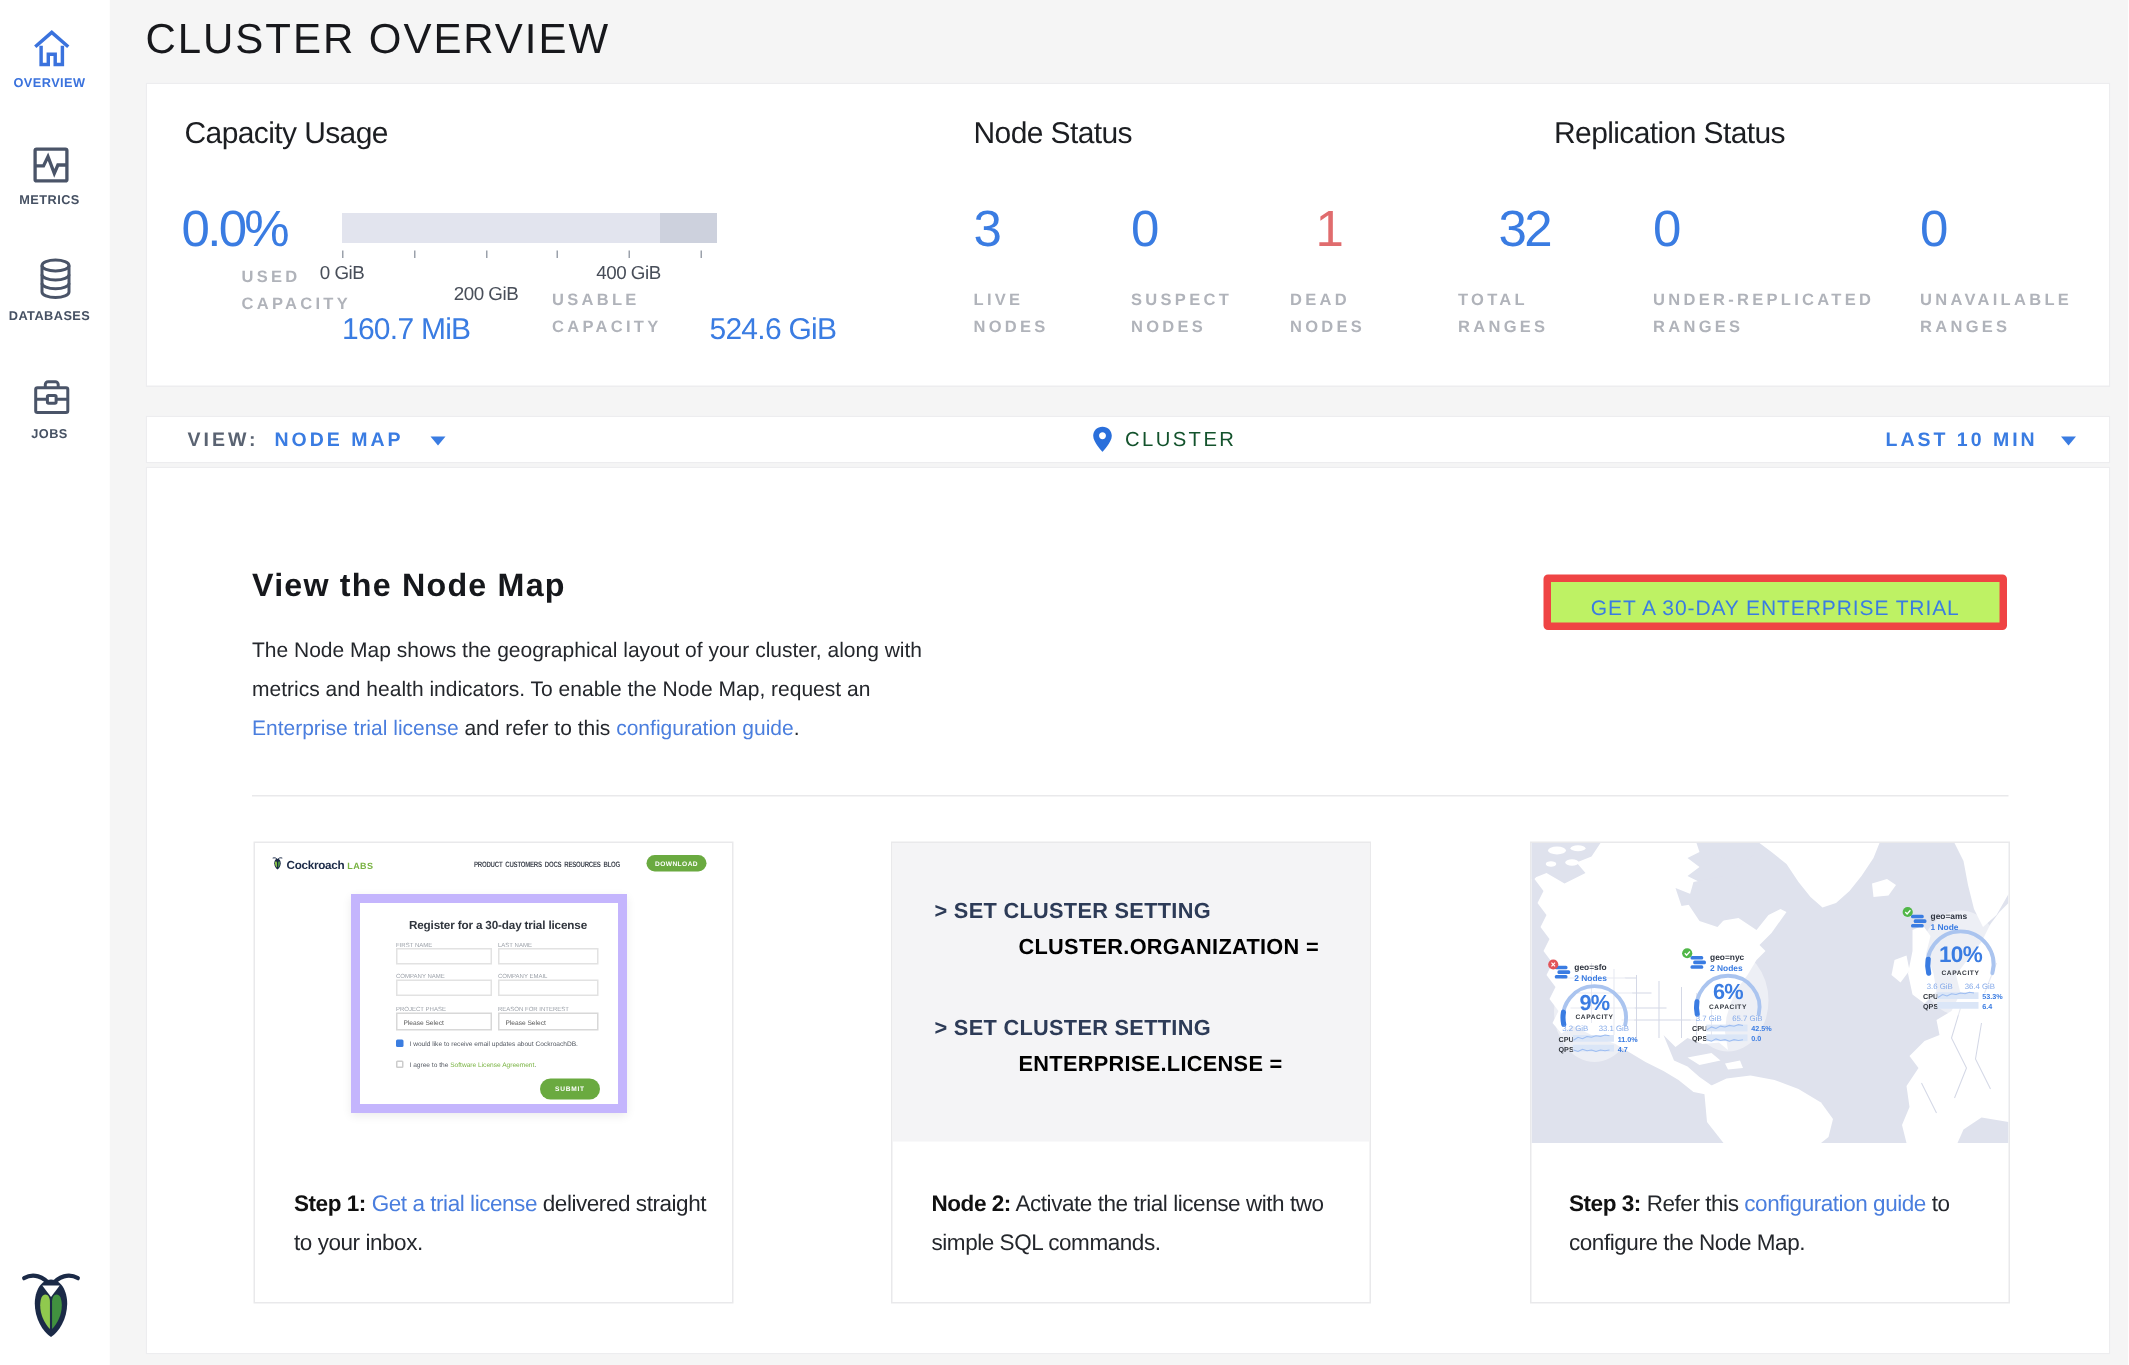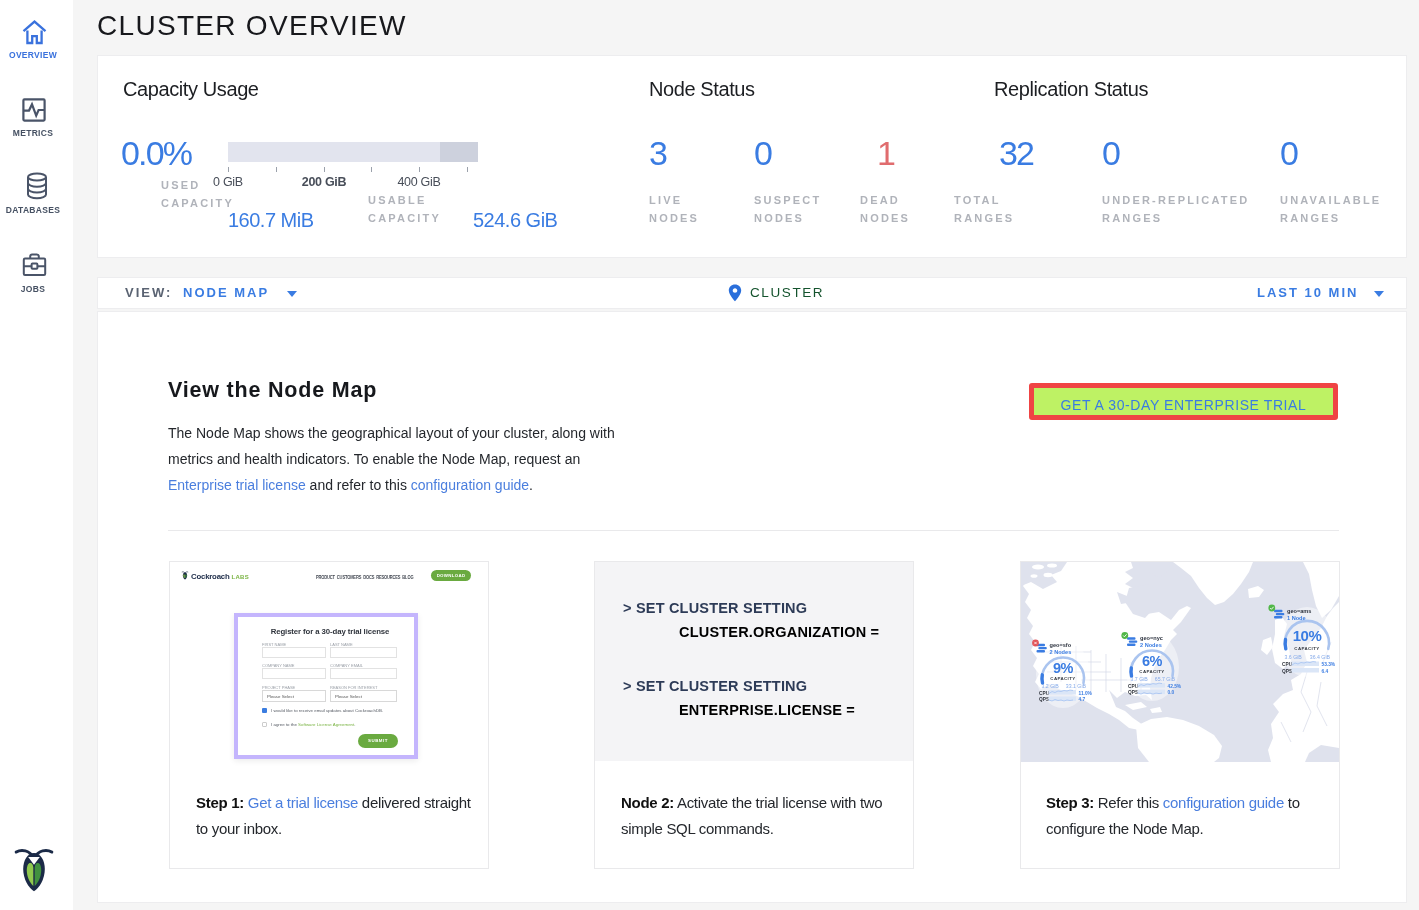--- a/index.html
+++ b/index.html
@@ -85,40 +85,40 @@
     <div class="statnum" style="left:23px;top:78px;">0.0%</div>
     <div class="abs" style="left:130px;top:86px;width:250px;height:20px;background:#e2e4ee;"></div>
     <div class="abs" style="left:342px;top:86px;width:38px;height:20px;background:#cdd1dd;"></div>
     <div class="tick" style="left:130px;top:111px;"></div>
     <div class="tick" style="left:178px;top:111px;"></div>
     <div class="tick" style="left:226px;top:111px;"></div>
     <div class="tick" style="left:273px;top:111px;"></div>
     <div class="tick" style="left:321px;top:111px;"></div>
     <div class="tick" style="left:369px;top:111px;"></div>
     <div class="ticklab" style="left:90px;top:119px;">0 GiB</div>
-    <div class="ticklab" style="left:186px;top:119px;font-weight:bold;">200 GiB</div>
+    <div class="ticklab" style="left:186px;top:133px;">200 GiB</div>
     <div class="ticklab" style="left:281px;top:119px;">400 GiB</div>
     <div class="statlab" style="left:25px;top:121px;margin-left:38px;">USED<br>CAPACITY</div>
     <div class="statval" style="left:130px;top:153px;">160.7 MiB</div>
     <div class="statlab" style="left:270px;top:136px;">USABLE<br>CAPACITY</div>
     <div class="statval" style="left:375px;top:153px;">524.6 GiB</div>
 
     <div class="stathead" style="left:551px;top:22px;">Node Status</div>
     <div class="statnum" style="left:551px;top:78px;">3</div>
     <div class="statnum" style="left:656px;top:78px;">0</div>
     <div class="statnum" style="left:779px;top:78px;color:#e06c6e;">1</div>
     <div class="statlab" style="left:551px;top:136px;">LIVE<br>NODES</div>
     <div class="statlab" style="left:656px;top:136px;">SUSPECT<br>NODES</div>
     <div class="statlab" style="left:762px;top:136px;">DEAD<br>NODES</div>
 
-    <div class="stathead" style="left:896px;top:22px;">Replication Status</div>
+    <div class="stathead" style="left:938px;top:22px;">Replication Status</div>
     <div class="statnum" style="left:901px;top:78px;">32</div>
     <div class="statnum" style="left:1004px;top:78px;">0</div>
     <div class="statnum" style="left:1182px;top:78px;">0</div>
-    <div class="statlab" style="left:856px;top:136px;">TOTAL<br>RANGES</div>
+    <div class="statlab" style="left:874px;top:136px;">TOTAL<br>RANGES</div>
     <div class="statlab" style="left:1004px;top:136px;">UNDER-REPLICATED<br>RANGES</div>
     <div class="statlab" style="left:1182px;top:136px;">UNAVAILABLE<br>RANGES</div>
   </div>
 
   <div class="panel" style="left:24px;top:277px;width:1310px;height:32px;">
     <div class="abs vtxt" style="left:27px;top:7px;color:#5a6372;">VIEW:</div>
     <div class="abs vtxt" style="left:85px;top:7px;color:#3a7ce2;">NODE MAP</div>
     <svg class="abs" style="left:188px;top:11.5px;" width="12" height="8">
           <path d="M1 1 L11 1 L6 7 Z" fill="#3a7ce2"></path>
         </svg>
@@ -147,21 +147,21 @@
       <svg class="abs" style="left:11px;top:8px" width="8" height="12" viewBox="0 0 10 13">
         <path d="M1 1.6 C2.6 1 4 1.4 5 2.8 C6 1.4 7.4 1 9 1.6" fill="none" stroke="#1b2a47" stroke-width="0.8"></path>
         <path d="M5 2.2 C3.4 2.2 2.3 3.8 2.3 5.8 C2.3 8.2 3.6 10.2 5 11 C6.4 10.2 7.7 8.2 7.7 5.8 C7.7 3.8 6.6 2.2 5 2.2 Z" fill="#1b2a47"></path>
         <path d="M4.6 6 C4.6 5 4.2 4.3 3.6 4.3 C3.2 4.3 2.9 4.9 2.9 5.8 C2.9 7.2 3.6 8.6 4.6 9.4 Z" fill="#8bc34a"></path>
         <path d="M5.4 6 C5.4 5 5.8 4.3 6.4 4.3 C6.8 4.3 7.1 4.9 7.1 5.8 C7.1 7.2 6.4 8.6 5.4 9.4 Z" fill="#479144"></path>
       </svg>
       <div class="abs" style="left:21px;top:10px;font-size:7.8px;font-weight:bold;color:#1b2a47;letter-spacing:-0.2px;">Cockroach <span style="color:#79b342;font-size:6px;letter-spacing:0.3px;">LABS</span></div>
       <div class="tiny" style="left:146px;top:11.5px;font-size:5.2px;font-weight:bold;color:#454a54;letter-spacing:-0.2px;white-space:nowrap;transform:scaleX(0.78);transform-origin:0 0;">PRODUCT&nbsp;&nbsp;CUSTOMERS&nbsp;&nbsp;DOCS&nbsp;&nbsp;RESOURCES&nbsp;&nbsp;BLOG</div>
       <div class="abs" style="left:261px;top:7.5px;width:40px;height:11px;border-radius:6px;background:#6aaa40;color:#fff;font-size:4.4px;font-weight:bold;text-align:center;line-height:11px;letter-spacing:0.3px;">DOWNLOAD</div>
 
-      <div class="abs" style="left:64px;top:51px;width:184px;height:146px;background:#fff;border:4px solid #c4b5fd;box-shadow:0 2px 6px rgba(0,0,0,0.08);">
+      <div class="abs" style="left:64px;top:34px;width:184px;height:146px;background:#fff;border:6px solid #c4b5fd;box-shadow:0 2px 6px rgba(0,0,0,0.08);">
         <div class="abs" style="left:0;top:10px;width:184px;text-align:center;font-size:7.8px;font-weight:bold;color:#30353d;letter-spacing:-0.1px;">Register for a 30-day trial license</div>
         <div class="tiny" style="left:24px;top:25px;font-size:4px;">FIRST NAME</div>
         <div class="tiny" style="left:92px;top:25px;font-size:4px;">LAST NAME</div>
         <div class="abs" style="left:24px;top:30px;width:64px;height:11px;border:1px solid #e2e2e2;"></div>
         <div class="abs" style="left:92px;top:30px;width:67px;height:11px;border:1px solid #e2e2e2;"></div>
         <div class="tiny" style="left:24px;top:46px;font-size:4px;">COMPANY NAME</div>
         <div class="tiny" style="left:92px;top:46px;font-size:4px;">COMPANY EMAIL</div>
         <div class="abs" style="left:24px;top:51px;width:64px;height:11px;border:1px solid #e2e2e2;"></div>
         <div class="abs" style="left:92px;top:51px;width:67px;height:11px;border:1px solid #e2e2e2;"></div>
         <div class="tiny" style="left:24px;top:68px;font-size:4px;">PROJECT PHASE</div>

